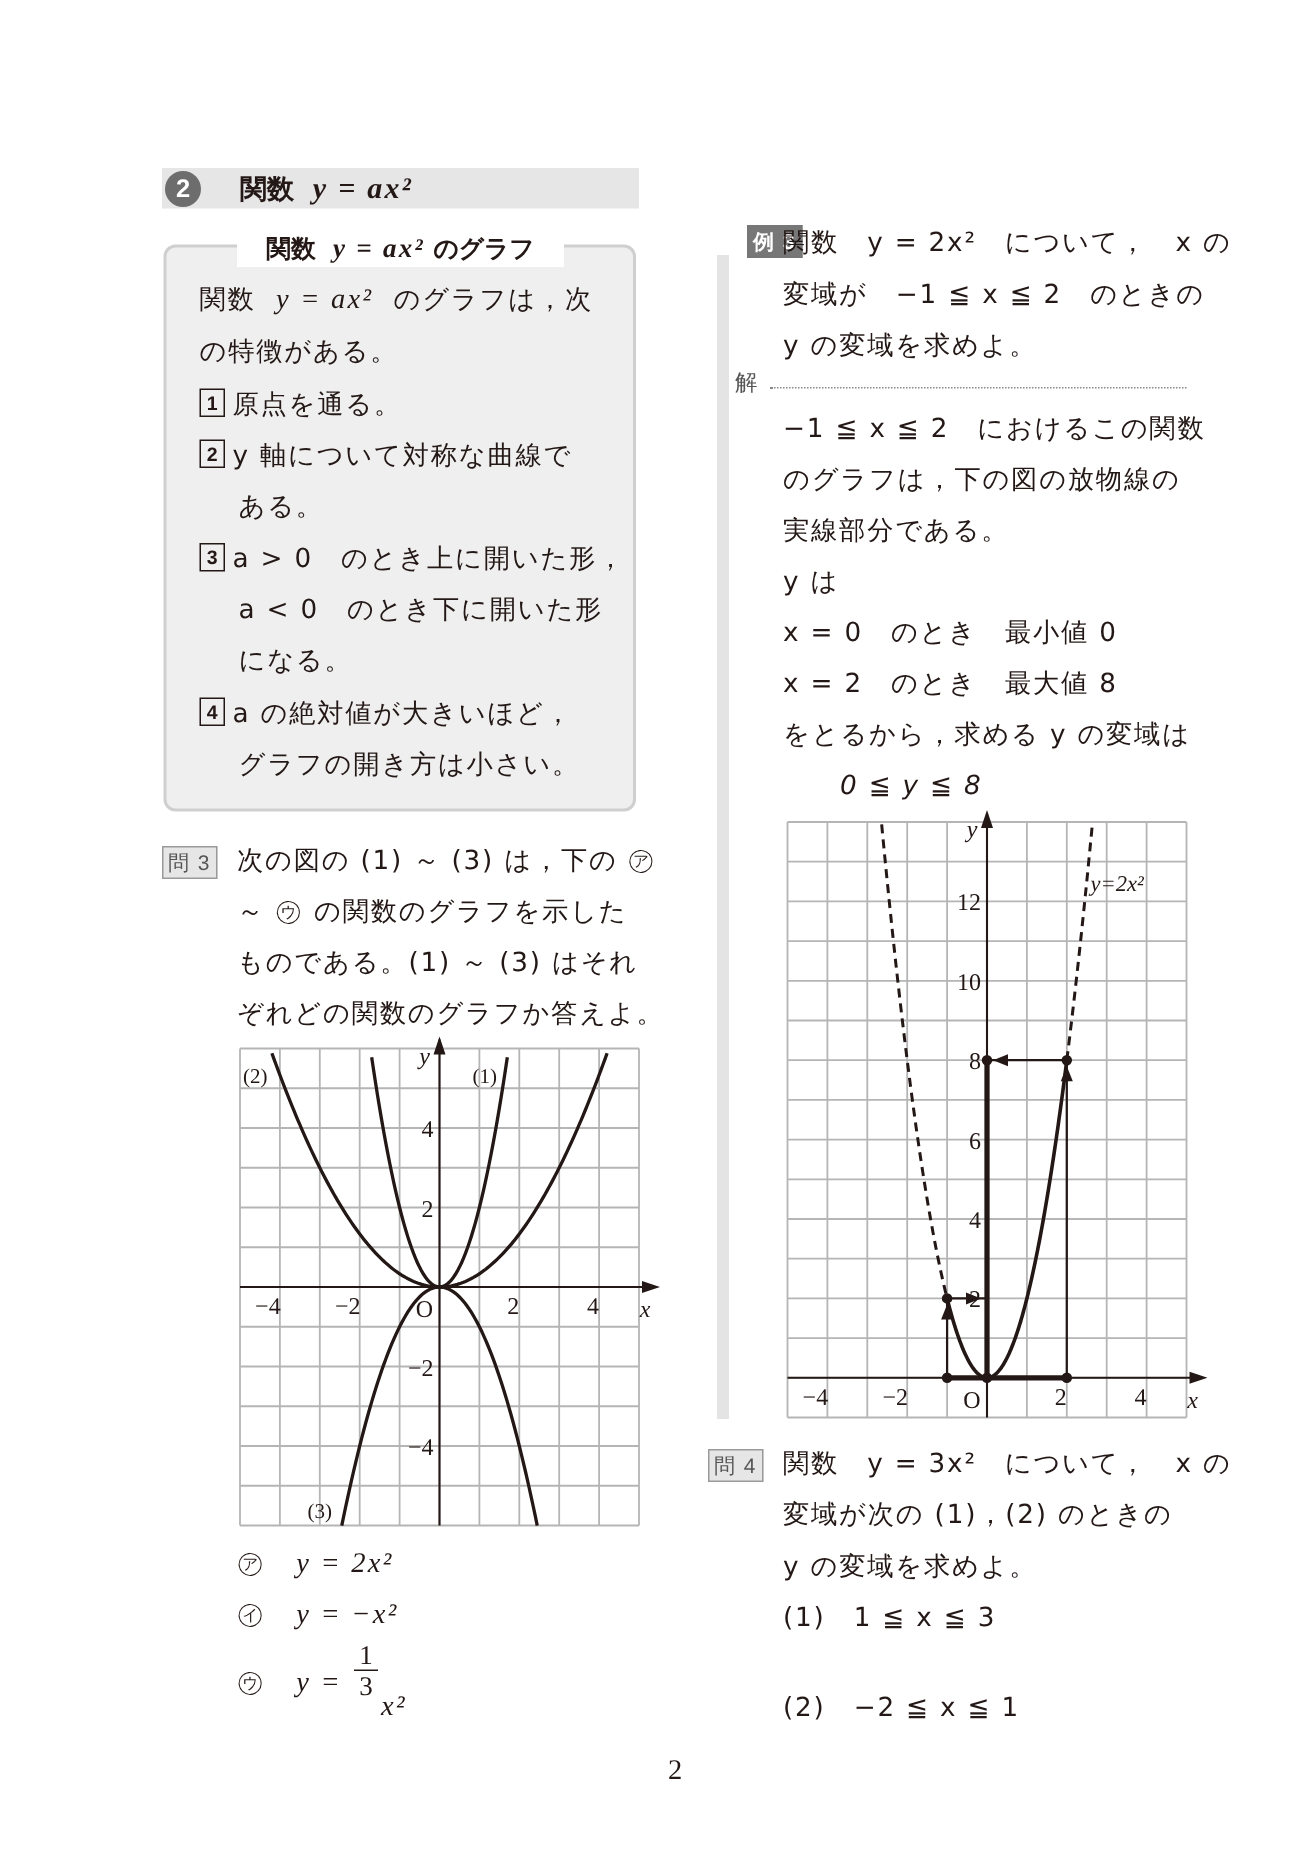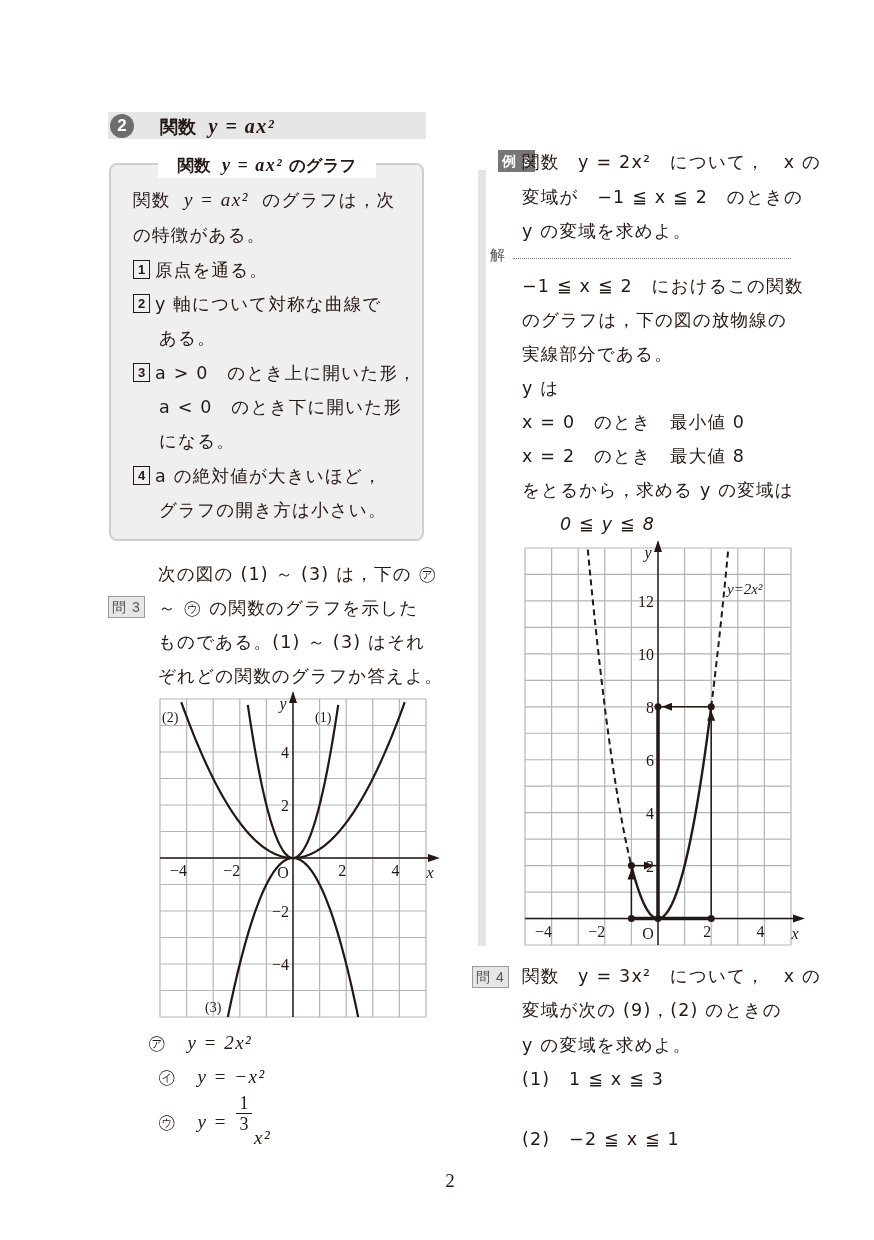--- a/index.html
+++ b/index.html
@@ -76,21 +76,21 @@
   <span class="numbox">3</span><span>a &gt; 0　のとき上に開いた形，</span>
 </div>
 <div class="abs line" style="left:159px; top:391px;">a &lt; 0　のとき下に開いた形</div>
 <div class="abs line" style="left:159px; top:425px;">になる。</div>
 
 <div class="abs line" style="left:133px; top:460px;">
   <span class="numbox">4</span><span>a の絶対値が大きいほど，</span>
 </div>
 <div class="abs line" style="left:159px; top:494px;">グラフの開き方は小さい。</div>
 
-<div class="abs" style="left:108px; top:564px;margin-top:32px;">
+<div class="abs" style="left:108px; top:564px;">
   <span class="badge">問 3</span>
 </div>
 <div class="abs line" style="left:158px; top:558px;">次の図の (1) ～ (3) は，下の ㋐</div>
 <div class="abs line" style="left:158px; top:592px;text-align:center;">～ ㋒ の関数のグラフを示した</div>
 <div class="abs line" style="left:158px; top:626px;text-align:center;">ものである。(1) ～ (3) はそれ</div>
 <div class="abs line" style="left:158px; top:660px;">ぞれどの関数のグラフか答えよ。</div>
 
 <svg class="abs" id="chart1" style="left:150px; top:690px;" width="290" height="335">
   <g id="c1-grid">
       <line x1="10" y1="9" x2="10" y2="327" stroke="#b5b5b5" stroke-width="1.2"></line>
@@ -140,21 +140,21 @@
       <text x="139" y="280" font-size="16" text-anchor="end" font-style="normal">−4</text>
       <text x="133" y="188" font-size="16" text-anchor="middle" font-style="normal">O</text>
       <text x="280" y="188" font-size="16" text-anchor="middle" font-style="italic">x</text>
       <text x="133" y="19" font-size="16" text-anchor="middle" font-style="italic">y</text>
       <text x="12" y="32" font-size="14" font-family="Liberation Sans, sans-serif">(2)</text>
       <text x="165" y="32" font-size="14" font-family="Liberation Sans, sans-serif">(1)</text>
       <text x="55" y="322" font-size="14" font-family="Liberation Sans, sans-serif">(3)</text>
     </g>
 </svg>
 
-<div class="abs line" style="left:148px; top:1027px;text-align:center;">
+<div class="abs line" style="left:158px; top:1027px;text-align:center;">
   <span>㋐</span>&nbsp;&nbsp;
   <span class="math it">y = 2x²</span>
 </div>
 <div class="abs line" style="left:158px; top:1061px;">
   <span>㋑</span>&nbsp;&nbsp;
   <span class="math it">y = −x²</span>
 </div>
 <div class="abs line" style="left:158px; top:1106px;">
   <span>㋒</span>&nbsp;&nbsp;
   <span class="math it">y =</span>
@@ -260,18 +260,18 @@
       <text x="280" y="398.53333333333336" font-size="16" text-anchor="middle" font-style="italic">x</text>
       <text x="133" y="18" font-size="16" text-anchor="middle" font-style="italic">y</text>
       <text x="212" y="54" font-size="15" font-style="italic">y=2x²</text>
     </g>
 </svg>
 
 <div class="abs" style="left:472px; top:966px;">
   <span class="badge">問 4</span>
 </div>
 <div class="abs line" style="left:522px; top:960px;">関数　y = 3x²　について，　x の</div>
-<div class="abs line" style="left:522px; top:994px;">変域が次の (9)，(2) のときの</div>
+<div class="abs line" style="left:522px; top:994px;">変域が次の (1)，(2) のときの</div>
 <div class="abs line" style="left:522px; top:1029px;">y の変域を求めよ。</div>
 <div class="abs line" style="left:522px; top:1063px;">(1)　1 ≦ x ≦ 3</div>
 <div class="abs line" style="left:522px; top:1123px;">(2)　−2 ≦ x ≦ 1</div>
 
 <div class="abs" style="left:440px; top:1170px; width:20px; text-align:center; font-family:'Liberation Serif',serif; font-size:19px;">2</div>
 
 </body></html>

